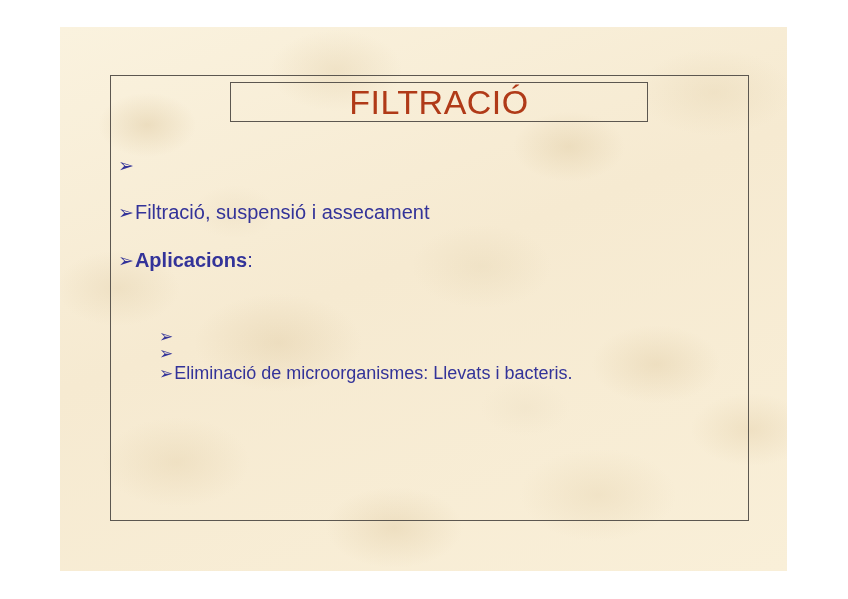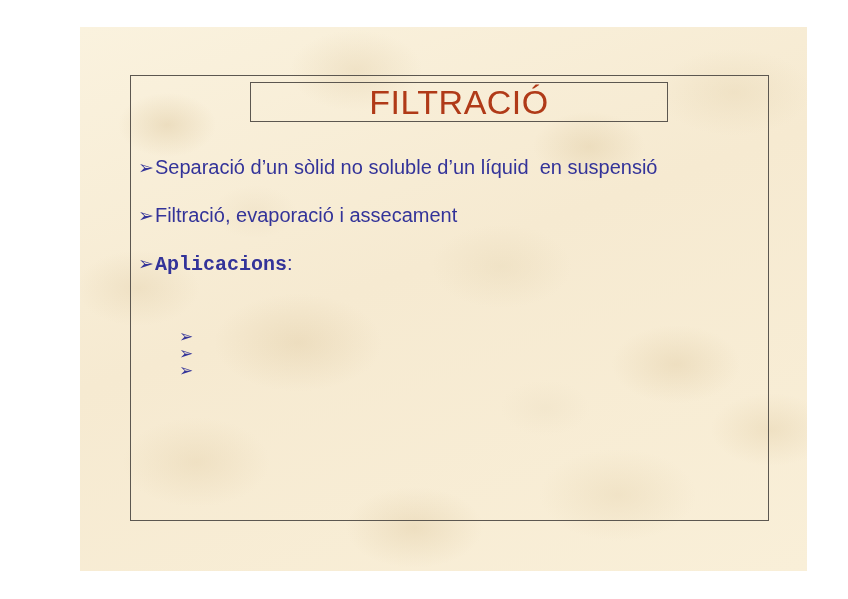--- a/index.html
+++ b/index.html
@@ -12,21 +12,20 @@
   }
   body {
     font-family: "Liberation Sans", sans-serif;
   }
 
   #page {
     position: relative;
     width: 672px;
     height: 599px;
     background: #ffffff;
-    margin-left: 20px;
   }
 
   
   #slide {
     position: absolute;
     left: 60px;
     top: 27px;
     width: 727px;
     height: 544px;
     background-color: #f8eed6;
@@ -104,21 +103,21 @@
   .bullet-glyph {
     color: #333399;
     font-size: 19px;
     line-height: 1;
     margin-right: 1px;
     flex: 0 0 auto;
   }
 
   .bullet-text { flex: 0 1 auto; }
 
-  .bold { font-weight: bold; font-family: Liberation Mono, monospace; }
+  .bold { font-weight: bold; }
 
   
   #sub-bullets {
     position: absolute;
     left: 48px;   
     top: 252px;   
     width: 560px;
   }
 
   .sub-row {
@@ -142,26 +141,25 @@
     <div id="content-frame">
 
       <div id="title-box">
         <div id="title-text">FILTRACIÓ</div>
       </div>
 
       <div id="bullets">
 
         <div class="bullet-row level1">
           <span class="bullet-glyph">➢</span>
-          <span class="bullet-text">Separació d’un sòlid no soluble d’un líquid  en suspensió</span>
         </div>
 
         <div class="bullet-row level1">
           <span class="bullet-glyph">➢</span>
-          <span class="bullet-text">Filtració, evaporació i assecament</span>
+          <span class="bullet-text">Filtració, suspensió i assecament</span>
         </div>
 
         <div class="bullet-row level1">
           <span class="bullet-glyph">➢</span>
           <span class="bullet-text bold">Aplicacions</span>
           <span class="bullet-text">:</span>
         </div>
 
       </div>
 
@@ -170,19 +168,20 @@
         <div class="sub-row">
           <span class="bullet-glyph">➢</span>
         </div>
 
         <div class="sub-row">
           <span class="bullet-glyph">➢</span>
         </div>
 
         <div class="sub-row">
           <span class="bullet-glyph">➢</span>
+          <span class="bullet-text">Eliminació de microorganismes: Llevats i bacteris.</span>
         </div>
 
       </div>
 
     </div>
   </div>
 </div>
 
 </body></html>

